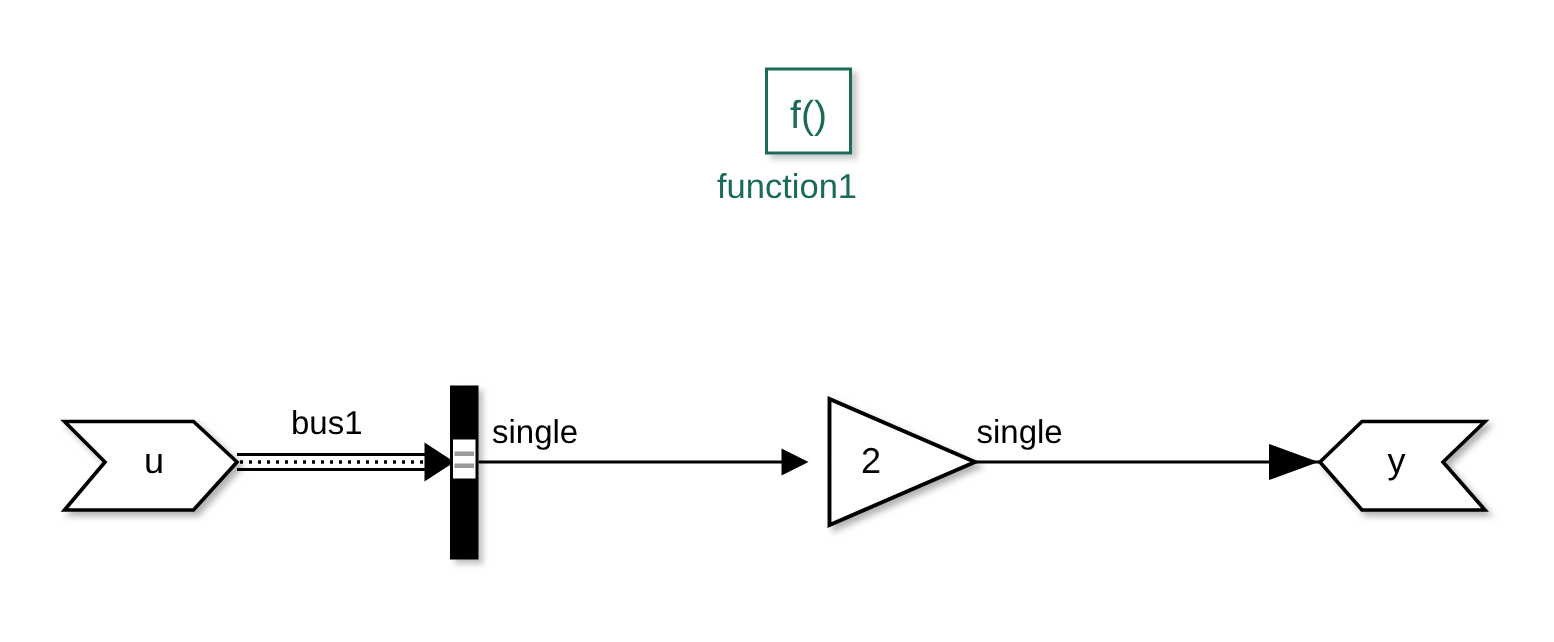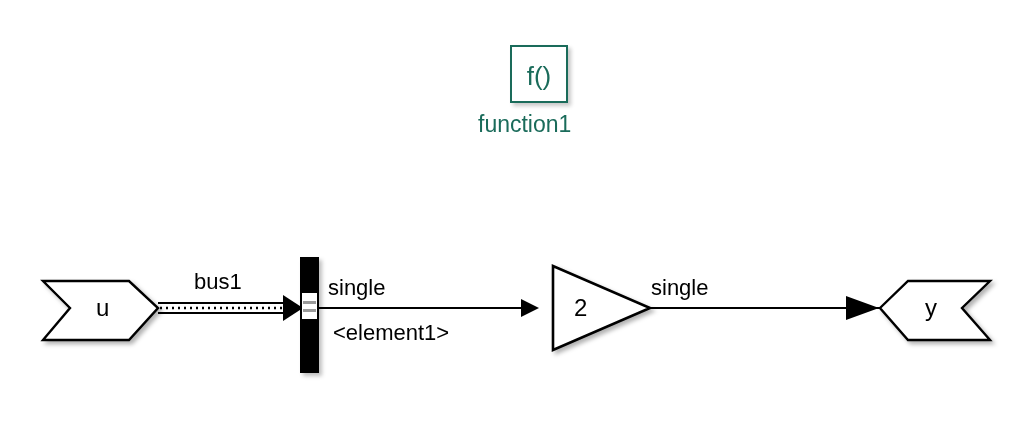--- a/index.html
+++ b/index.html
@@ -142,17 +142,16 @@
   <div class="lbl lbl-blocktext" style="left:96px; top:296px;">u</div>
 
   <div class="lbl lbl-blocktext" style="left:574px; top:296px;">2</div>
 
   <div class="lbl lbl-blocktext" style="left:925px; top:296px;">y</div>
 
   <div class="lbl lbl-sig" style="left:180px; top:271px;margin-left:14px;">bus1</div>
 
   <div class="lbl lbl-sig" style="left:328px; top:277px;">single</div>
 
-  <div class="lbl lbl-sig" style="left:333px; top:322px;">&lt;element1&gt;</div>
 
   <div class="lbl lbl-sig" style="left:651px; top:277px;">single</div>
 
 </div>
 
 </body></html>

